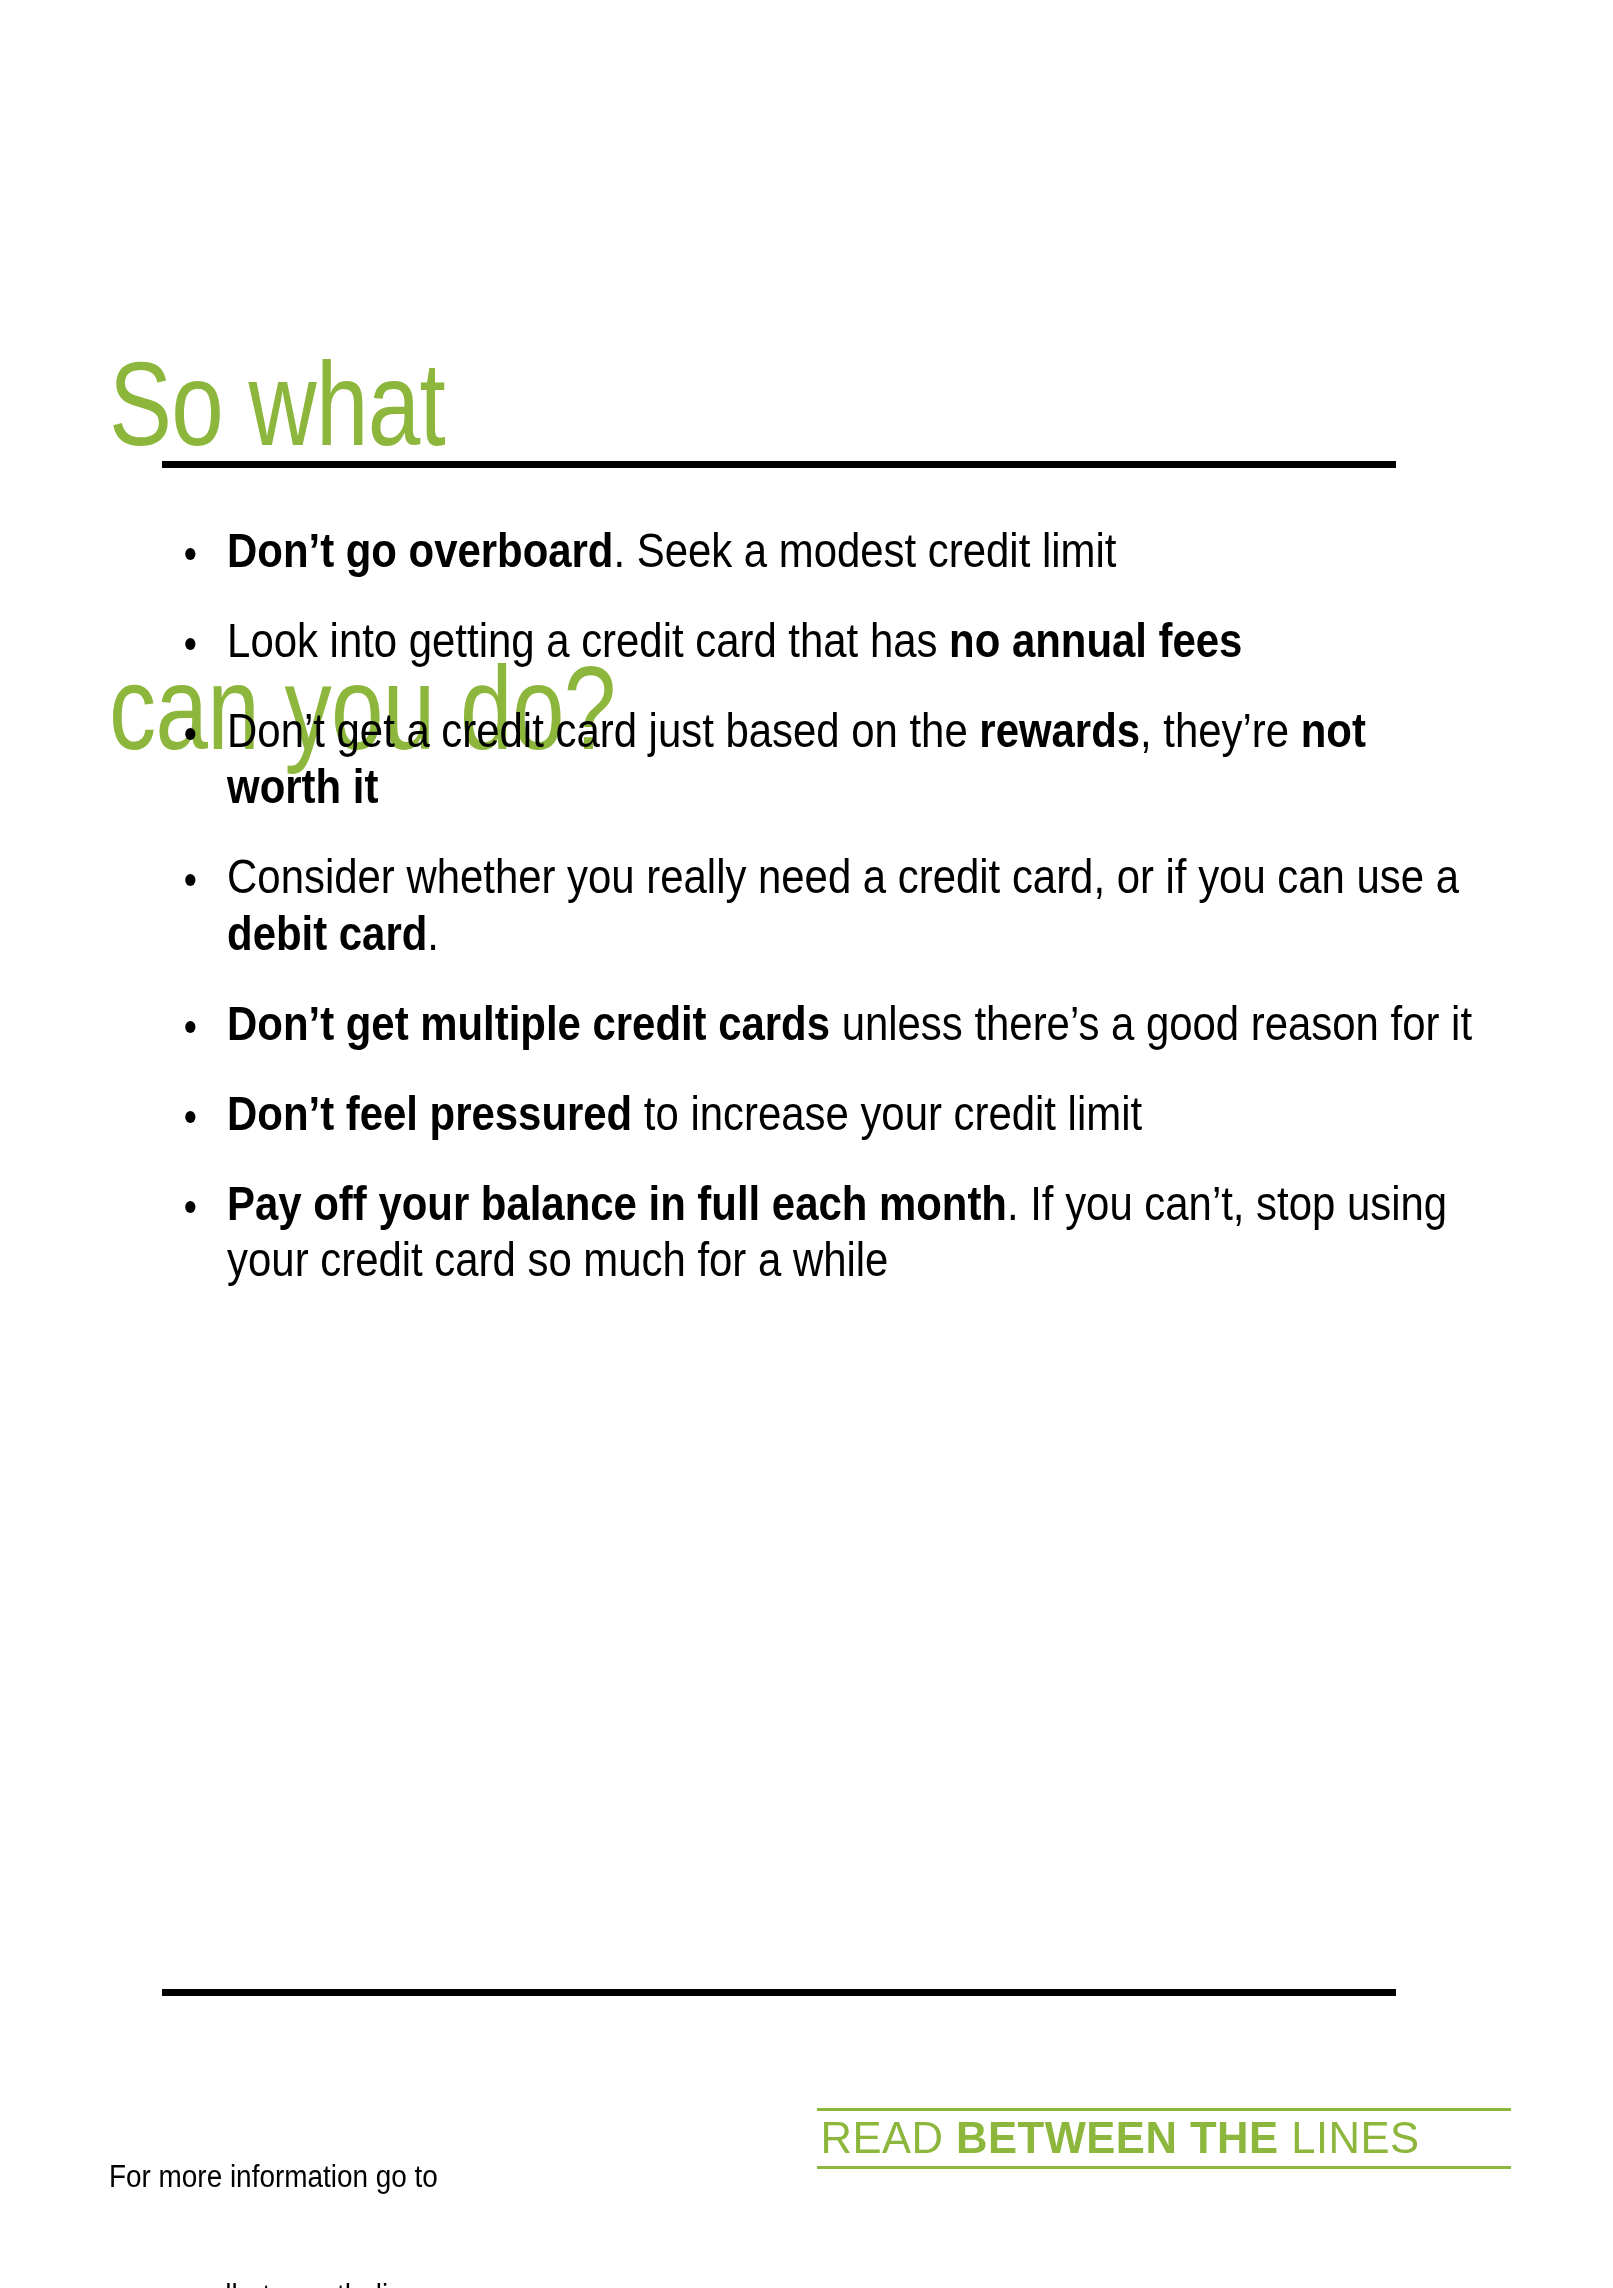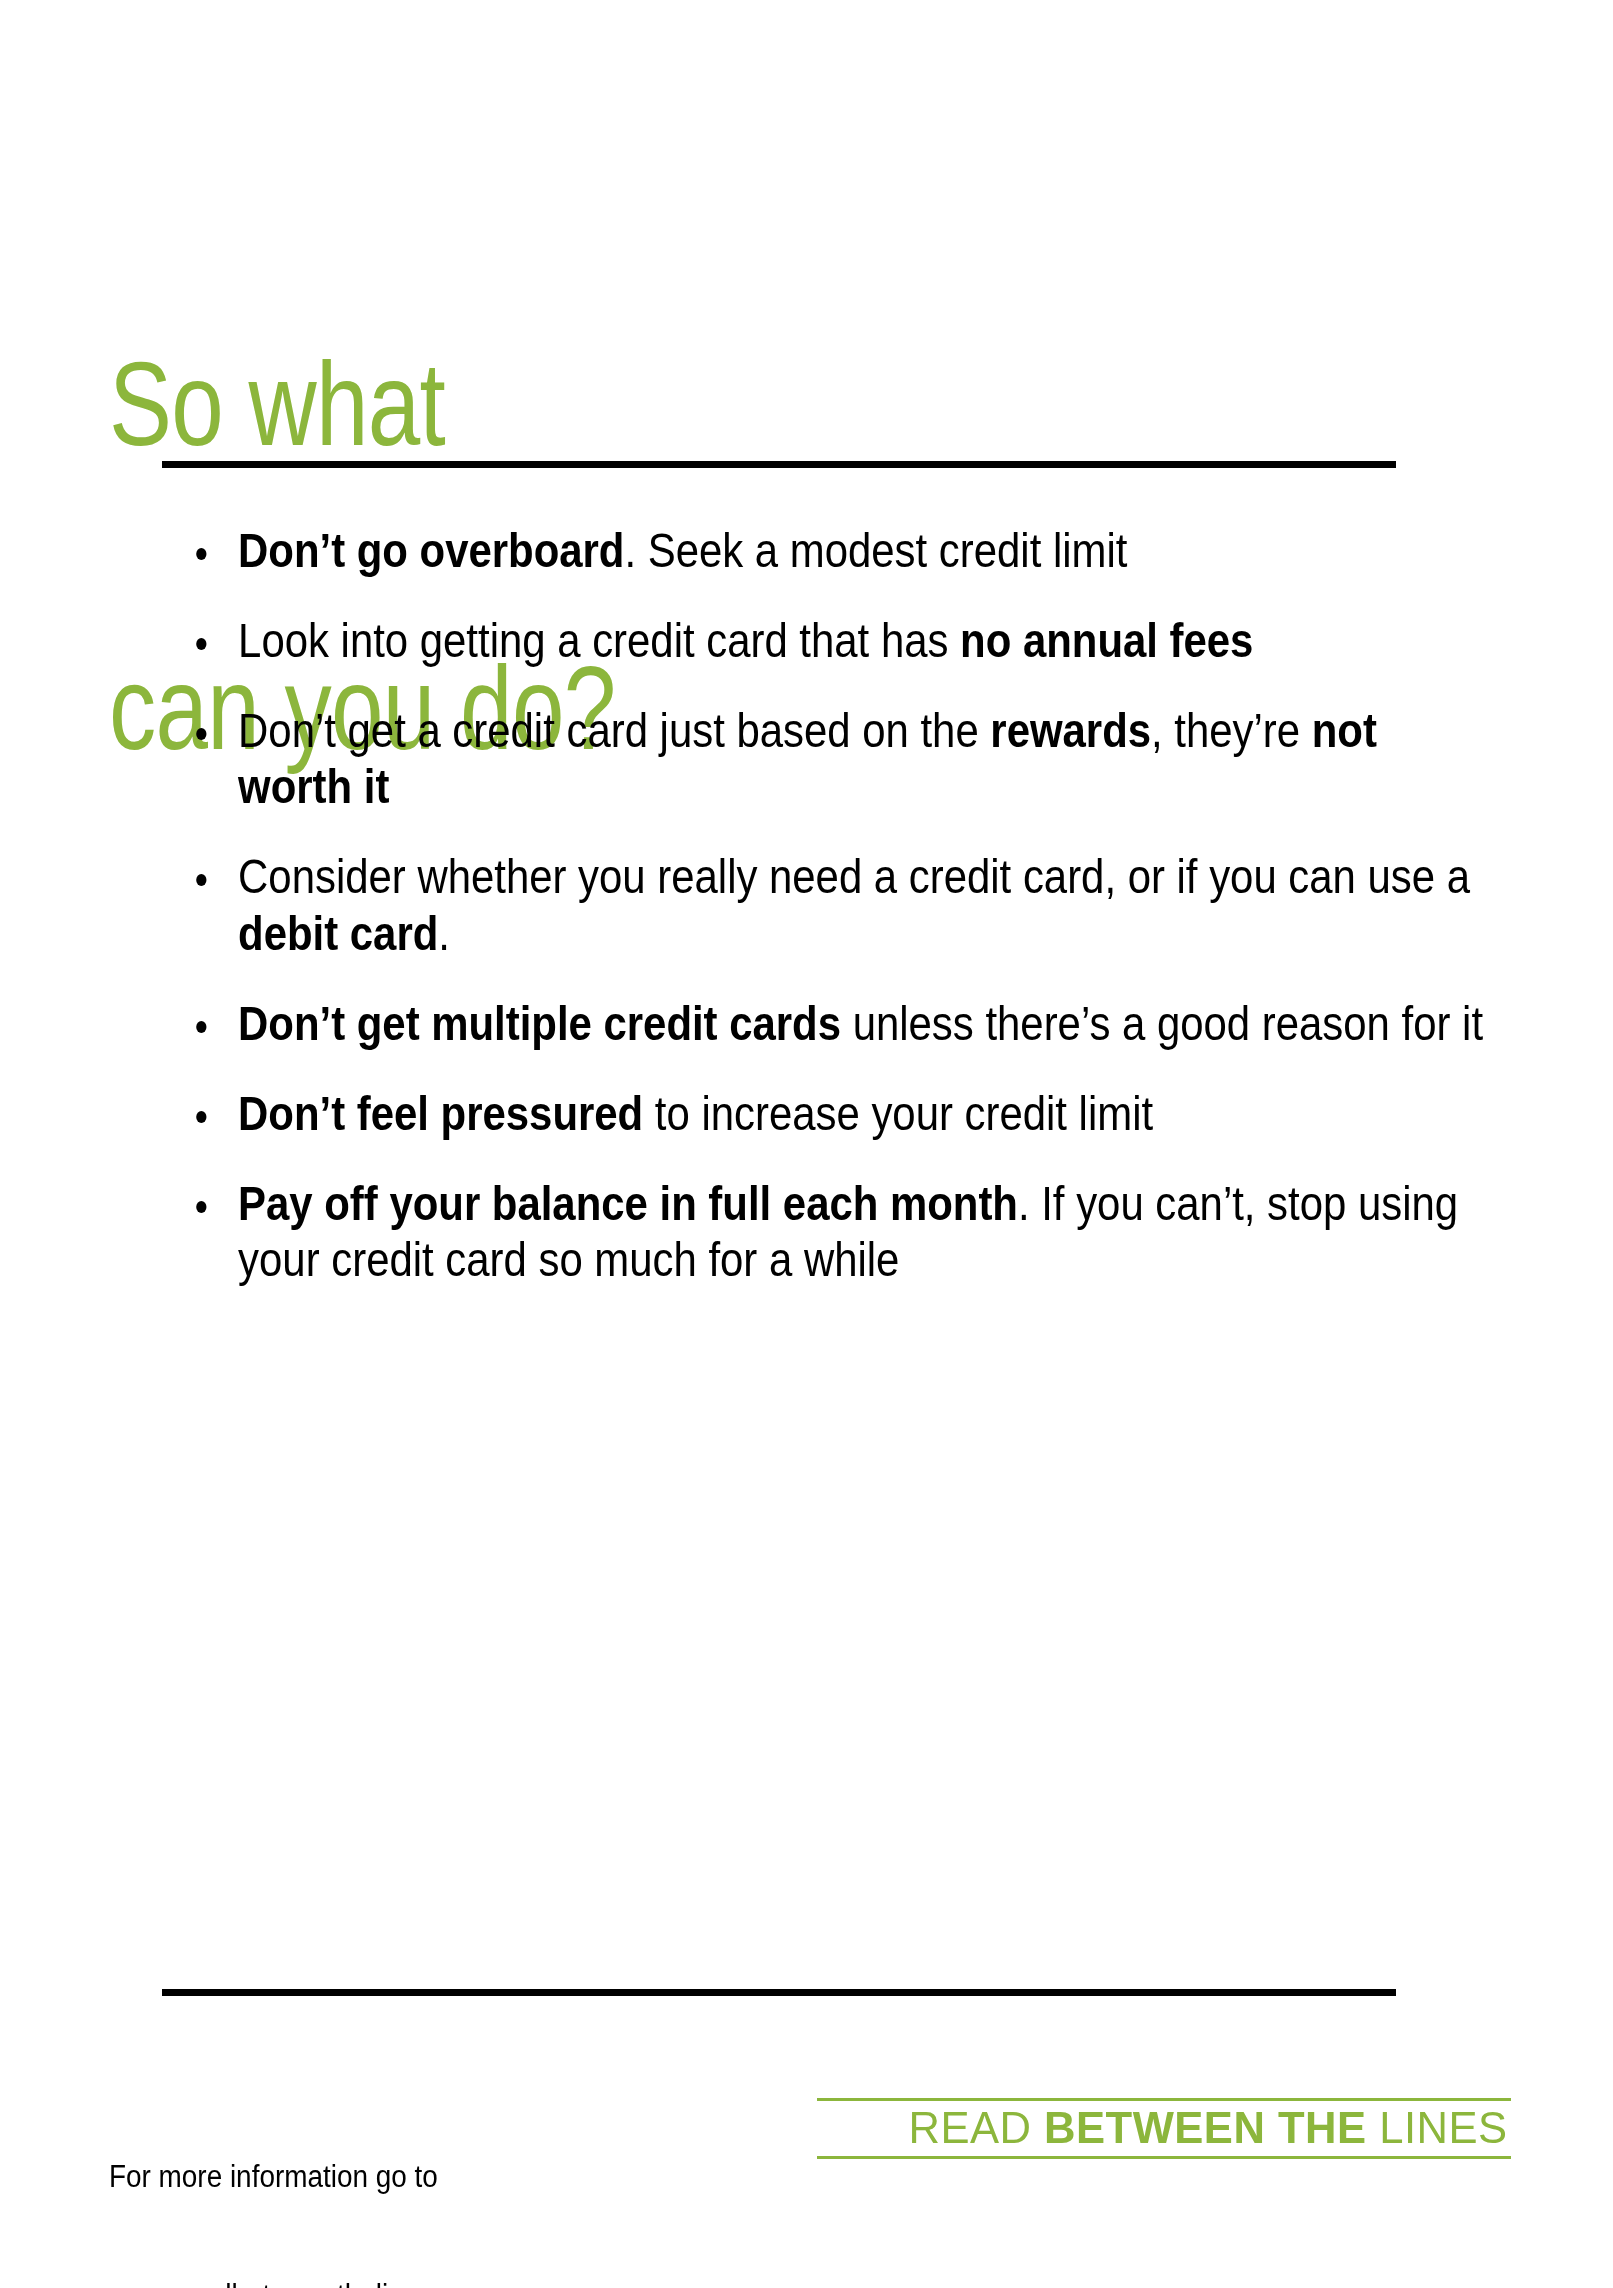--- a/index.html
+++ b/index.html
@@ -46,21 +46,21 @@
     width: 1234px;
     height: 6.5px;
     background: #000000;
   }
   .rule-top { top: 461px; }
   .rule-bottom { top: 1989px; }
 
   
   .bullet-list {
     position: absolute;
-    left: 162px;
+    left: 151px;
     top: 522px;
     width: 1292px;
   }
   .bullet-item {
     position: relative;
     padding-left: 89px;
     margin-bottom: 33px;
     font-size: 49px;
     line-height: 1.16;
     color: #000000;
@@ -98,27 +98,27 @@
     color: #000000;
     transform: scaleX(0.9);
     transform-origin: left top;
     white-space: pre;
   }
   .footer-info span { display: block; }
 
   .logo {
     position: absolute;
     left: 817px;
-    top: 20px;
+    top: 30px;
     width: 694px;
     border-top: 3.7px solid #8CB63C;
     border-bottom: 3.7px solid #8CB63C;
     padding: 3.7px 0 5.5px 0;
     box-sizing: border-box;
-    text-align: right;
+    text-align: left;
   }
   .logo-text {
     font-size: 44px;
     line-height: 1.05;
     color: #8CB63C;
     letter-spacing: 0.5px;
     font-weight: 400;
     white-space: pre;
     transform: scaleX(0.99);
     transform-origin: center;

